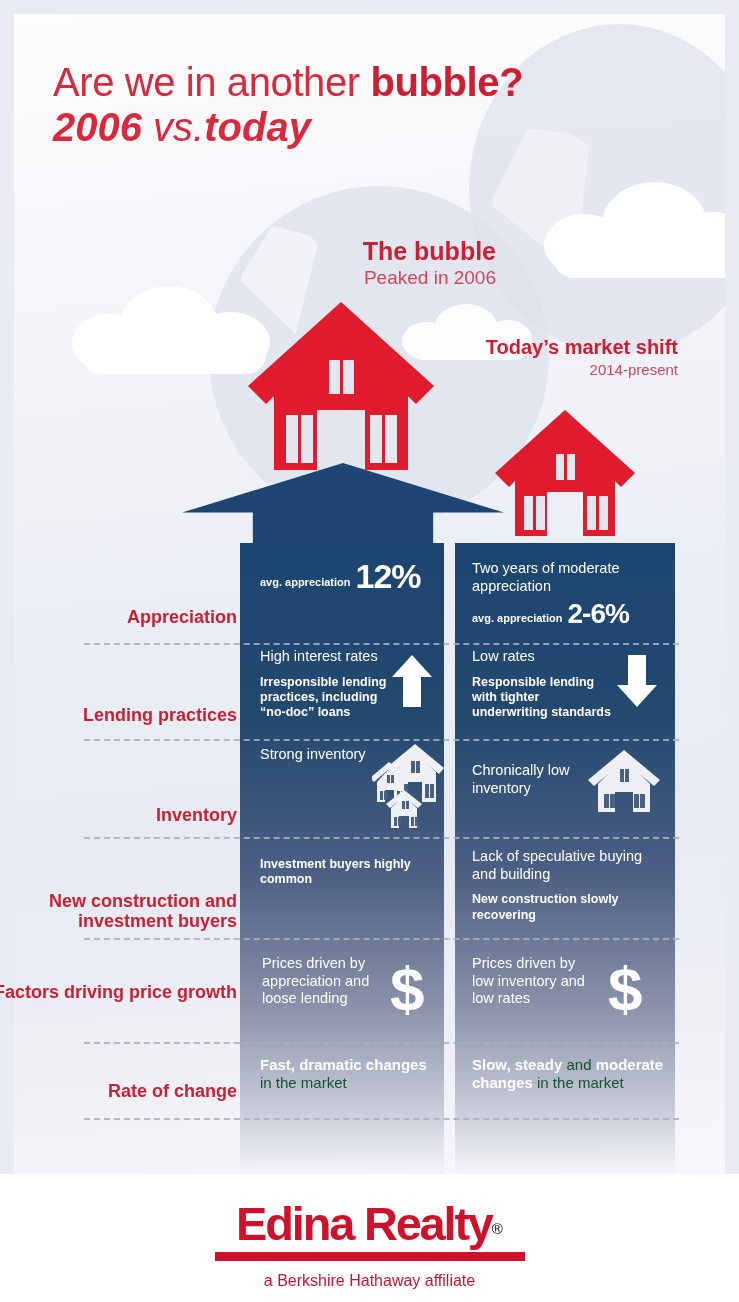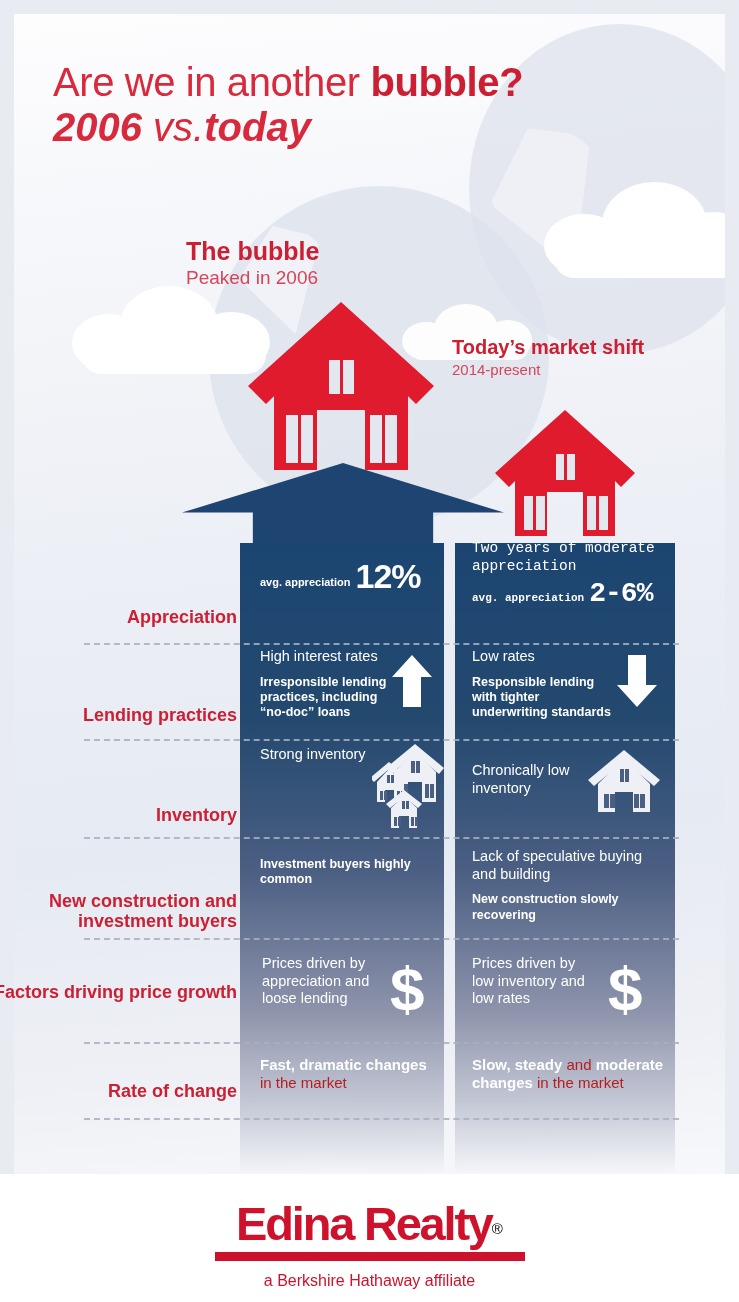--- a/index.html
+++ b/index.html
@@ -28,21 +28,21 @@
   .cloud u{position:absolute;background:#ffffff;display:block;border-radius:26px;}
 
   
   .title{position:absolute;left:53px;top:62px;line-height:1.02;}
   .title .l1{font-size:40px;color:#d9293c;letter-spacing:-.4px;white-space:nowrap;}
   .title .l1 b{font-weight:bold;color:#cc1f33;}
   .title .l2{font-size:40px;color:#d9293c;font-weight:bold;margin-top:4px;white-space:nowrap;font-style:italic;}
   .title .l2 .vs{font-weight:normal;}
 
   
-  .hdr{position:absolute;text-align:left;}
+  .hdr{position:absolute;text-align:right;}
   .hdr .h{font-weight:bold;color:#cc1f33;}
   .hdr .s{color:#d6455a;}
   #bubble-hdr{left:186px;top:238px;width:310px;}
   #bubble-hdr .h{font-size:25px;line-height:1.1;}
   #bubble-hdr .s{font-size:19px;line-height:1.2;margin-top:1px;}
   #today-hdr{left:452px;top:337px;width:226px;}
   #today-hdr .h{font-size:20px;line-height:1.08;}
   #today-hdr .s{font-size:15px;line-height:1.2;margin-top:2px;}
 
   
@@ -77,21 +77,21 @@
   .appr-line{display:flex;align-items:flex-end;gap:5px;margin-top:6px;}
   .appr-line .small{padding-bottom:4px;}
 
   .arrow-ico{position:absolute;}
   .dollar{position:absolute;font-weight:bold;color:#fff;font-size:62px;line-height:1;letter-spacing:-2px;}
 
   .whouse{position:absolute;}
 
   .roc{font-size:15px;line-height:1.22;}
   .roc b{font-weight:bold;}
-  .roc .reg{font-weight:normal;color:#b91c1c;}
+  .roc .reg{font-weight:normal;color:#14532d;}
 
   
   .footer{position:absolute;left:0;top:1174px;width:739px;height:128px;background:#ffffff;}
   .logo{position:absolute;left:0;right:0;top:22px;text-align:center;}
   .logo .word{font-size:47px;font-weight:bold;color:#cf122b;letter-spacing:-2.2px;font-family:"Liberation Sans",sans-serif;}
   .logo .reg{font-size:15px;vertical-align:super;letter-spacing:0;}
   .logo .bar{width:310px;height:9px;background:#cf122b;margin:1px auto 0;}
   .logo .tag{margin-top:11px;font-size:16px;color:#cf122b;}
 </style>
 </head>
@@ -174,21 +174,21 @@
   <div class="row-label" style="top:608px;">Appreciation</div>
   <div class="divider" style="top:643px;"></div>
 
   <div class="cell" style="left:260px;top:554px;width:172px;">
     <div class="appr-line">
       <span class="small">avg. appreciation</span>
       <span class="big" style="font-size:34px;">12%</span>
     </div>
   </div>
 
-  <div class="cell" style="left:472px;top:540px;width:192px;font-family:Liberation Mono, monospace;">
+  <div class="cell" style="left:472px;top:560px;width:192px;">
     <div class="t1">Two years of moderate appreciation</div>
     <div class="appr-line">
       <span class="small">avg. appreciation</span>
       <span class="big" style="font-size:28px;text-align:center;">2-6%</span>
     </div>
   </div>
 
   <div class="row-label" style="top:706px;">Lending practices</div>
   <div class="divider" style="top:739px;"></div>
 

